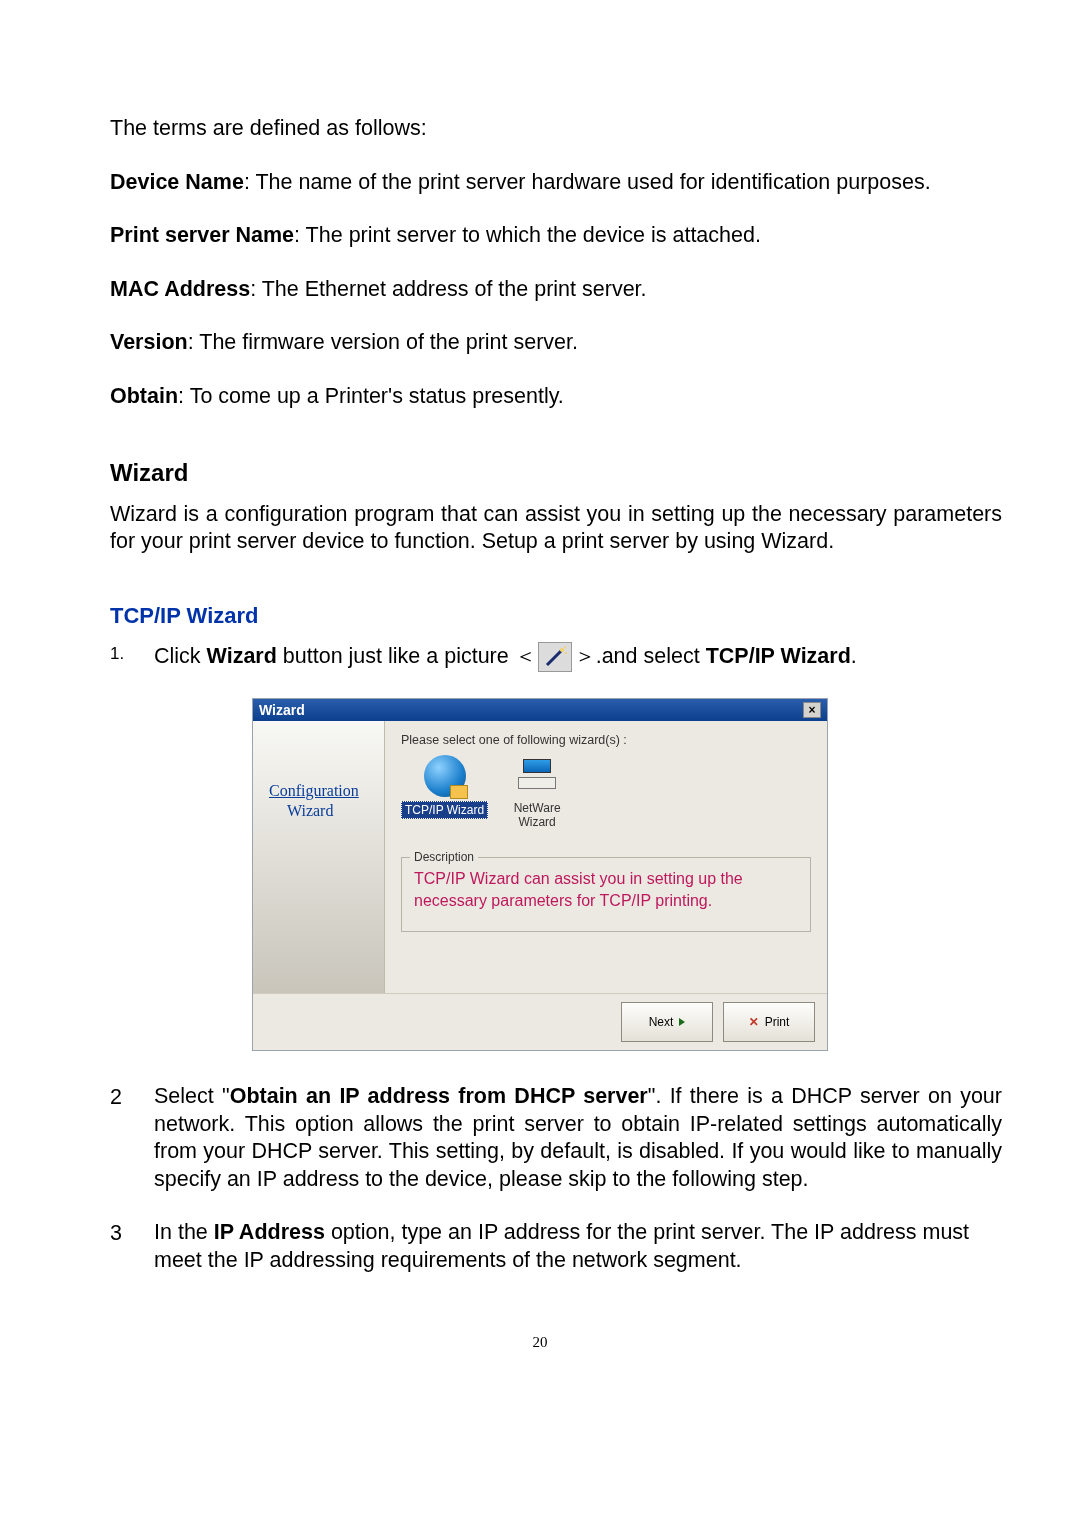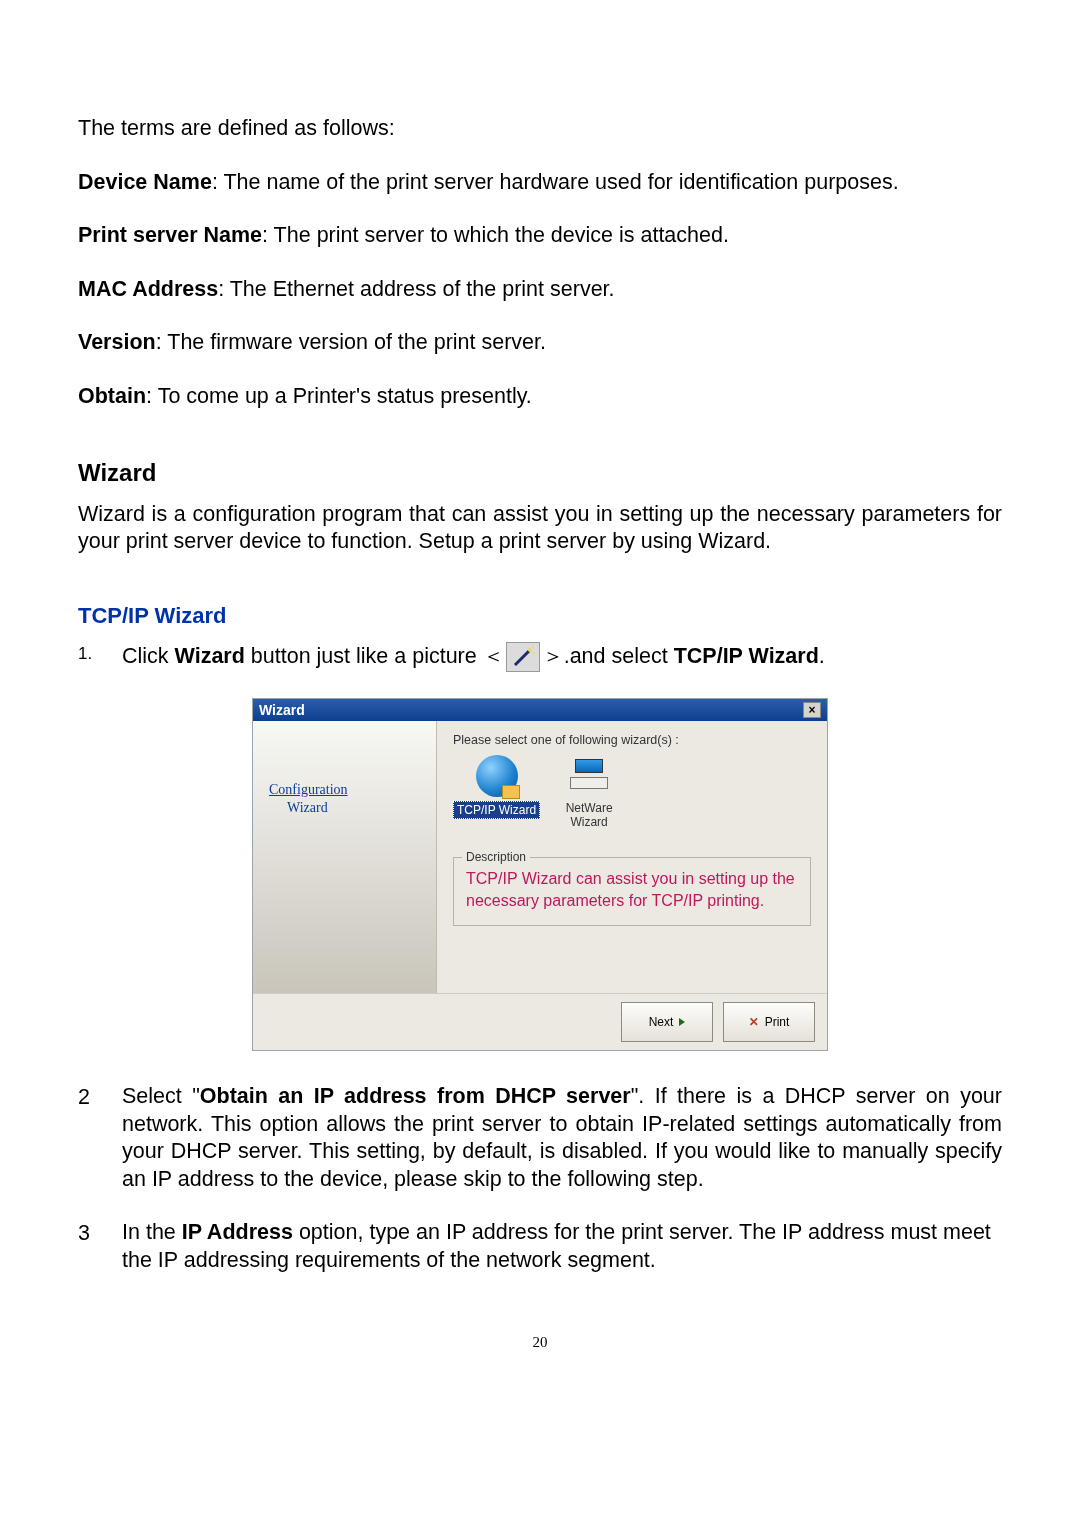--- a/index.html
+++ b/index.html
@@ -10,20 +10,21 @@
     font-family: Arial, Helvetica, sans-serif;
     color: #000;
     width: 1080px;
   }
   .page {
     padding: 115px 78px 60px 78px;
   }
   .line, .heading-h2, .heading-h3, .list-item {
     font-size: 21.5px;
     line-height: 1.28;
+    margin-left: 32px;
   }
   .line { margin-bottom: 26px; }
   .bold { font-weight: bold; }
   .heading-h2 {
     font-weight: bold;
     font-size: 24px;
     margin-top: 48px;
     margin-bottom: 12px;
   }
   .heading-h3 {
@@ -81,28 +82,28 @@
     font-weight: bold;
     text-align: center;
     line-height: 15px;
     border: 1px solid #888;
   }
   .wizard-body {
     display: flex;
     background: #ece9e2;
   }
   .wizard-side {
-    width: 184px;
+    width: 132px;
     background: linear-gradient(to bottom, #f8f8f4, #c9c5bb);
     border-right: 1px solid #c0baaf;
     padding-top: 60px;
     padding-left: 16px;
     padding-right: 12px;
     color: #0a3d9a;
-    font-size: 14px;
+    font-size: 16px;
     font-family: "Times New Roman", serif;
     line-height: 1.25;
     height: 272px;
   }
   .wizard-side u { text-decoration: underline; }
   .wizard-main {
     flex: 1;
     padding: 12px 16px 8px 16px;
     font-size: 12.5px;
     color: #333;
@@ -146,21 +147,21 @@
   .wiz-label-sel {
     display: inline-block;
     background: #1a3f8a;
     color: #fff;
     padding: 1px 3px;
     border: 1px dotted #fff;
     font-size: 12px;
   }
   .wizard-fieldset {
     border: 1px solid #b9b3a7;
-    padding: 10px 12px 14px 12px;
+    padding: 10px 12px 20px 12px;
     margin-top: 28px;
     position: relative;
   }
   .wizard-fieldset .legend {
     position: absolute;
     top: -8px; left: 8px;
     background: #ece9e2;
     padding: 0 4px;
     font-size: 12px;
     color: #333;

